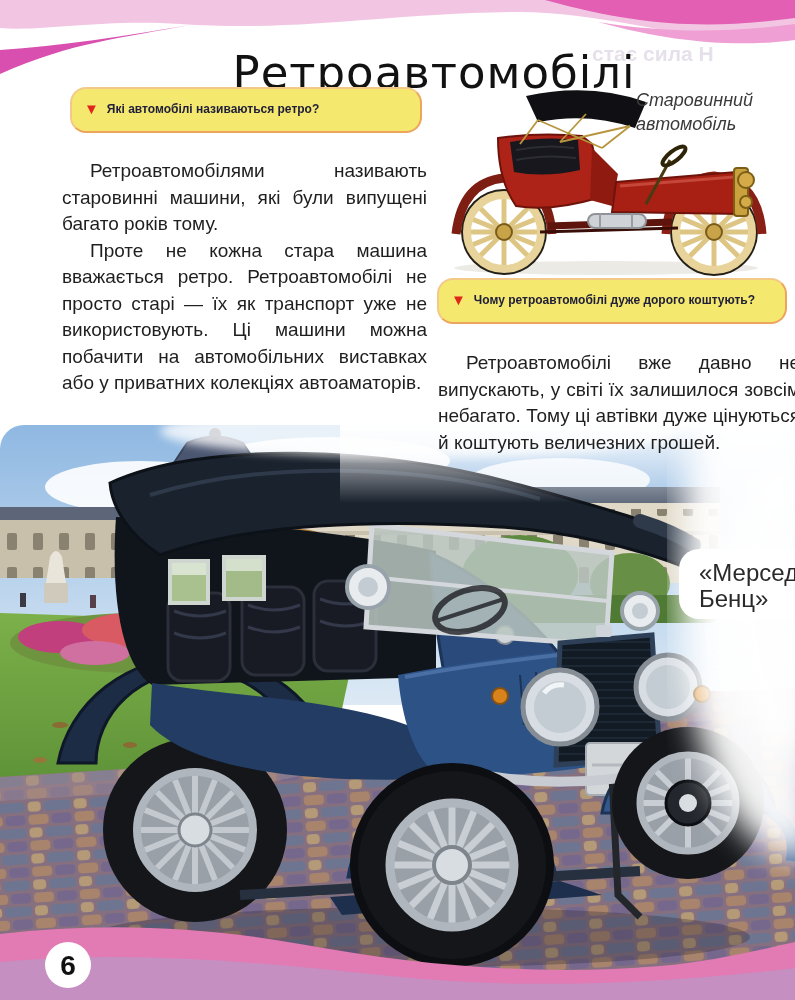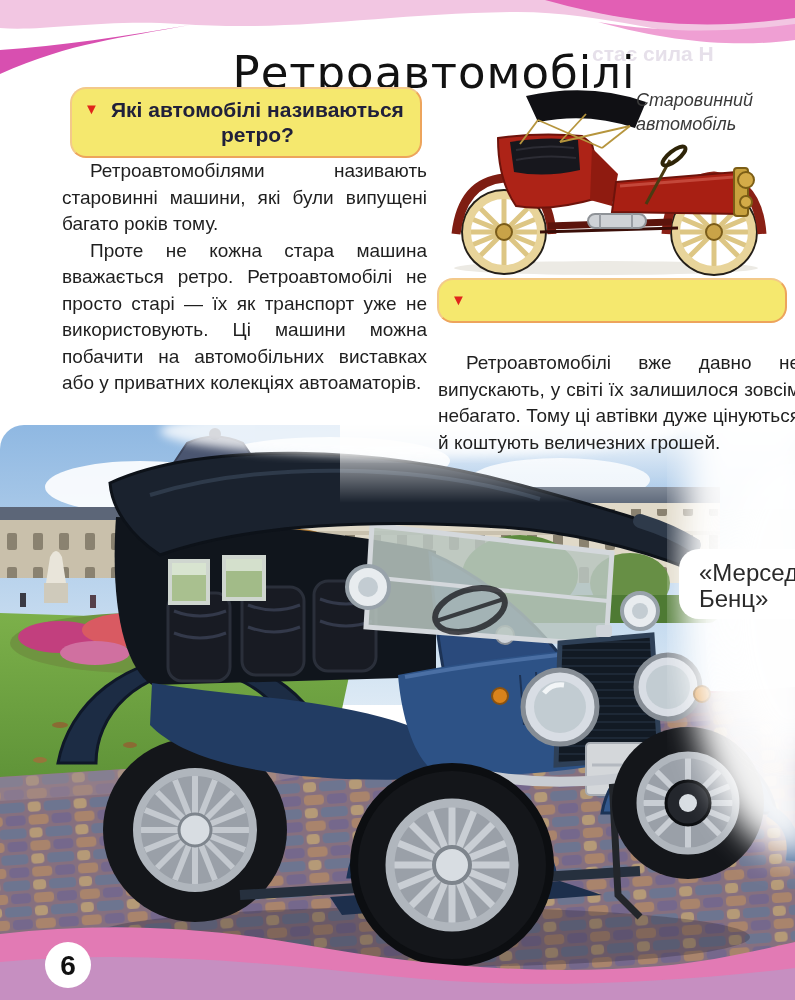--- a/index.html
+++ b/index.html
@@ -21,21 +21,21 @@
     font-size:21px;font-weight:700;color:#b9a8c4;opacity:.35;
   }
   
   .qbox{
     position:absolute;z-index:3;background:#f5e86e;
     border:2px solid #f3c98a;border-bottom-color:#eda45c;border-right-color:#eda45c;
     border-radius:16px;padding:8px 12px 9px 12px;box-sizing:border-box;
     display:flex;gap:8px;align-items:flex-start;
   }
   .qbox .marker{color:#e0251b;font-size:15px;line-height:24px;flex:0 0 auto;}
-  .qbox .qtext{font-weight:700;font-size:21px;line-height:25px;color:#20203a;text-align:center;}
+  .qbox .qtext{font-weight:700;font-size:12px;line-height:25px;color:#20203a;text-align:center;}
   #qbox1{left:70px;top:87px;width:352px;}
   #qbox2{left:437px;top:278px;width:350px;}
   
   .bodycol{position:absolute;z-index:3;}
   #coltextL{left:62px;top:158px;width:365px;}
   #coltextR{left:430px;top:350px;width:362px;margin-left:8px;}
   .bodycol p{
     margin:0;padding:0;text-indent:28px;text-align:justify;
     font-size:19px;line-height:26.5px;color:#1f1f1f;
   }
@@ -394,20 +394,21 @@
       <rect x="148" y="128" width="58" height="14" rx="7" fill="#cfd2d6" stroke="#8f9398" stroke-width="2"></rect>
       <line x1="160" y1="128" x2="160" y2="142" stroke="#9a9ea4" stroke-width="2"></line>
       <line x1="192" y1="128" x2="192" y2="142" stroke="#9a9ea4" stroke-width="2"></line>
     </svg>
   </div>
 
   <div class="caption-old-car">Старовинний автомобіль</div>
 
   <div class="qbox" id="qbox2">
     <span class="marker">▼</span>
+    <span class="qtext">Чому ретроавтомобілі дуже дорого коштують?</span>
   </div>
 
   <div class="bodycol" id="coltextR">
     <p>Ретроавтомобілі вже давно не випускають, у світі їх залишилося зовсім небагато. Тому ці автівки дуже цінуються й коштують величезних грошей.</p>
   </div>
 
   <svg class="bottom-wave" viewBox="0 0 795 82">
     <path d="M0,16 C100,4 200,8 300,26 C420,48 540,58 660,48 C710,44 760,32 795,24 L795,82 L0,82 Z" fill="#e27ab4"></path>
     <path d="M0,44 C130,32 260,44 390,58 C520,72 660,66 795,50 L795,82 L0,82 Z" fill="#c193c3" opacity=".85"></path>
     <circle cx="68" cy="47" r="23" fill="#ffffff"></circle>

